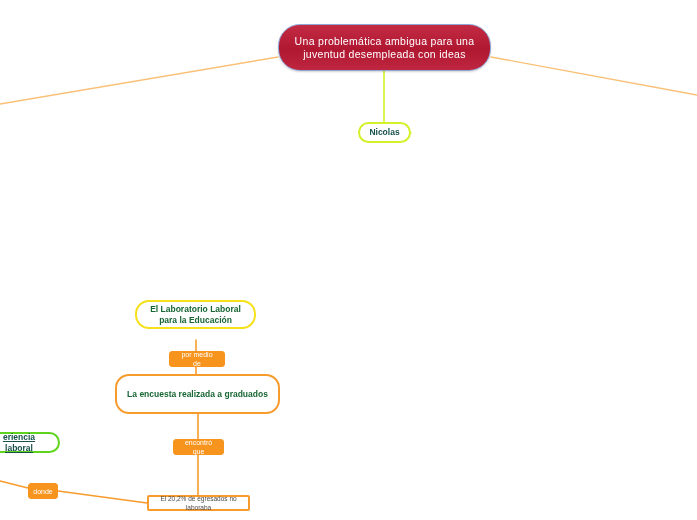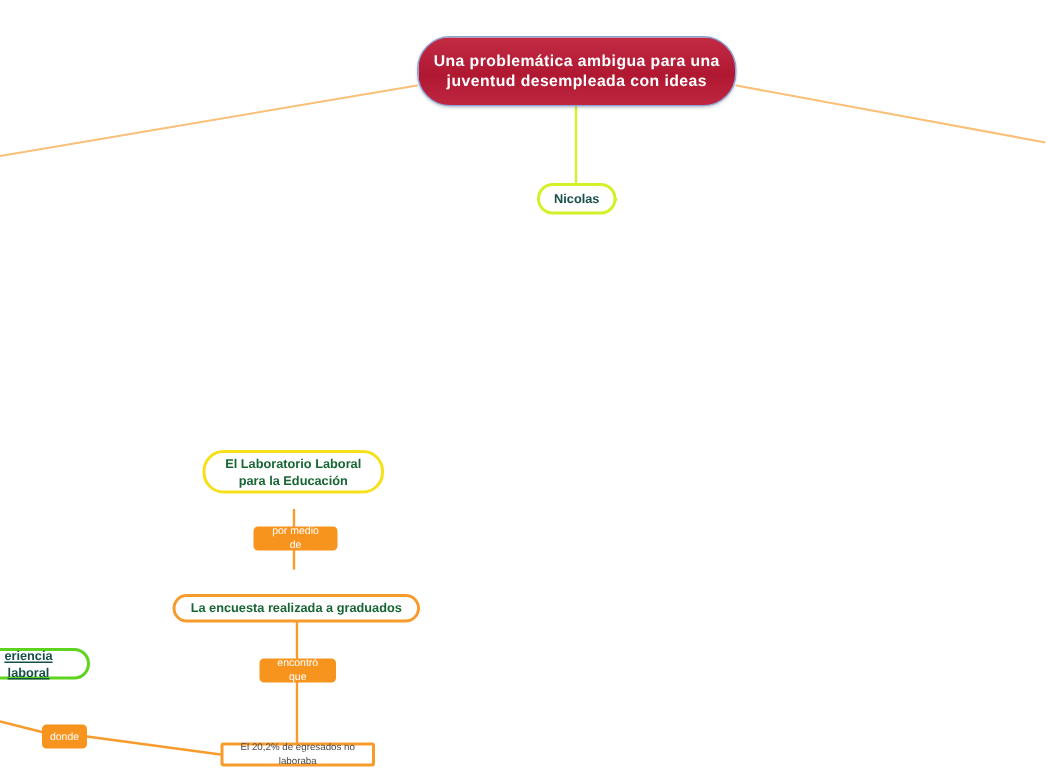--- a/index.html
+++ b/index.html
@@ -34,21 +34,21 @@
     text-align: center;
     white-space: pre-line;
   }
 
   
   .node-root {
     background: linear-gradient(180deg, #c32a44 0%, #b01832 55%, #bf2740 100%);
     border: 1px solid #8fa5d6;
     border-radius: 22px;
     color: #ffffff;
-    font-weight: bold;
+    font-weight: normal;
     font-size: 10.5px;
     line-height: 12.5px;
     letter-spacing: 0.3px;
     padding: 20px 10px;
     box-shadow: 0 1px 2px rgba(0,0,0,0.18);
   }
 
   
   .node-bubble {
     background: #ffffff;
@@ -105,21 +105,21 @@
 
   <div class="node node-root" style="left: 278px; top: 24px; width: 213px; height: 47px;">Una problemática ambigua para una juventud desempleada con ideas</div>
 
   <div class="node node-bubble outline-yellowgreen" style="left: 358px; top: 122px; width: 53px; height: 21px;">Nicolas</div>
 
   <div class="node node-bubble outline-yellow" style="left: 135px; top: 300px; width: 121px; height: 29px;">El Laboratorio Laboral
 para la Educación</div>
 
   <div class="node node-label" style="left: 169px; top: 351px; width: 56px; height: 16px;">por medio de</div>
 
-  <div class="node node-bubble outline-orange" style="left: 115px; top: 396px; width: 165px; height: 19px;">La encuesta realizada  a graduados</div>
+  <div class="node node-bubble outline-orange" style="left: 115px; top: 374px; width: 165px; height: 40px;">La encuesta realizada  a graduados</div>
 
   <div class="node node-label" style="left: 173px; top: 439px; width: 51px; height: 16px;">encontró que</div>
 
   <div class="node node-bubble outline-green u-underline" style="left: -22px; top: 432px; width: 82px; height: 21px;">eriencia laboral</div>
 
   <div class="node node-label" style="left: 28px; top: 483px; width: 30px; height: 16px;">donde</div>
 
   <div class="node node-box" style="left: 147px; top: 495px; width: 103px; height: 16px;">El 20,2% de egresados no laboraba</div>
 
 </div>

